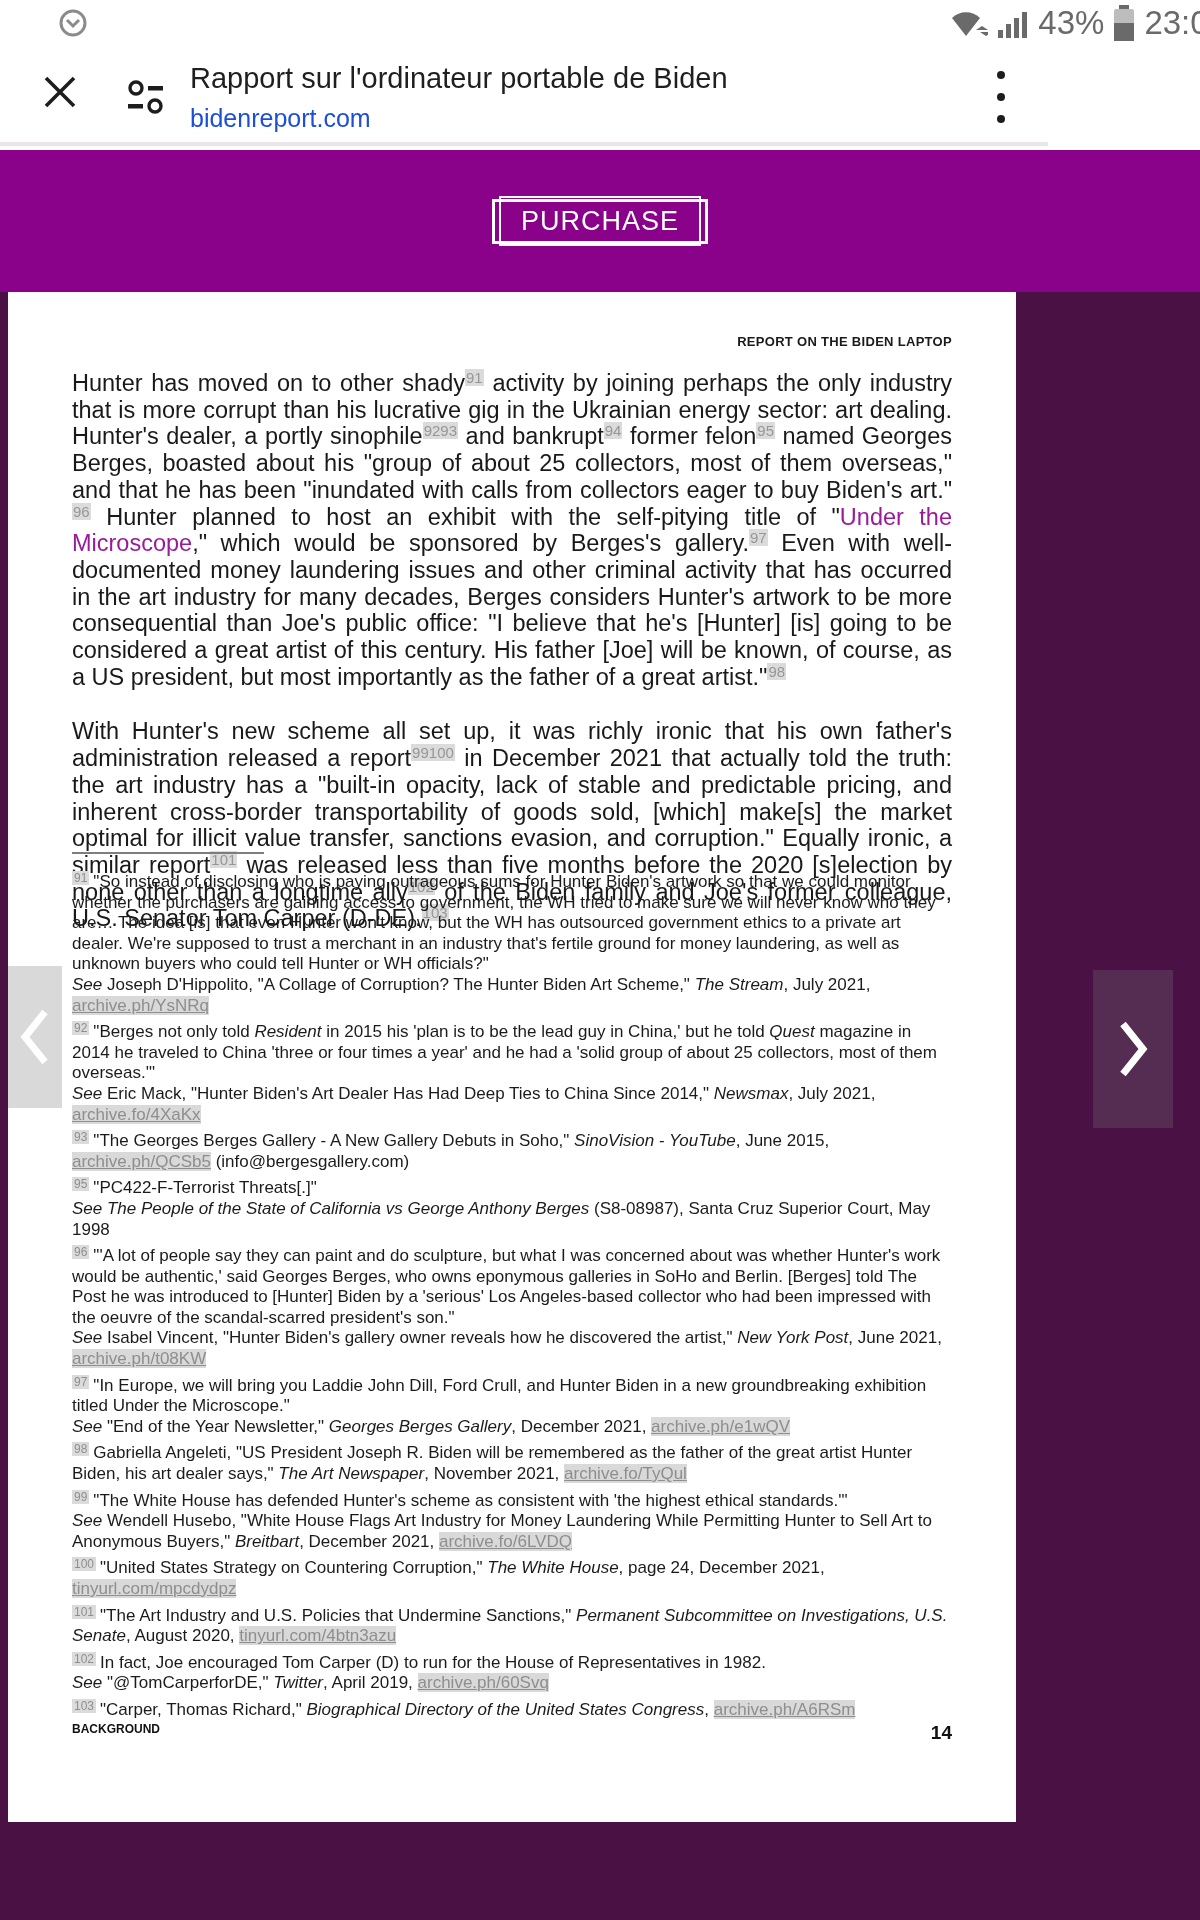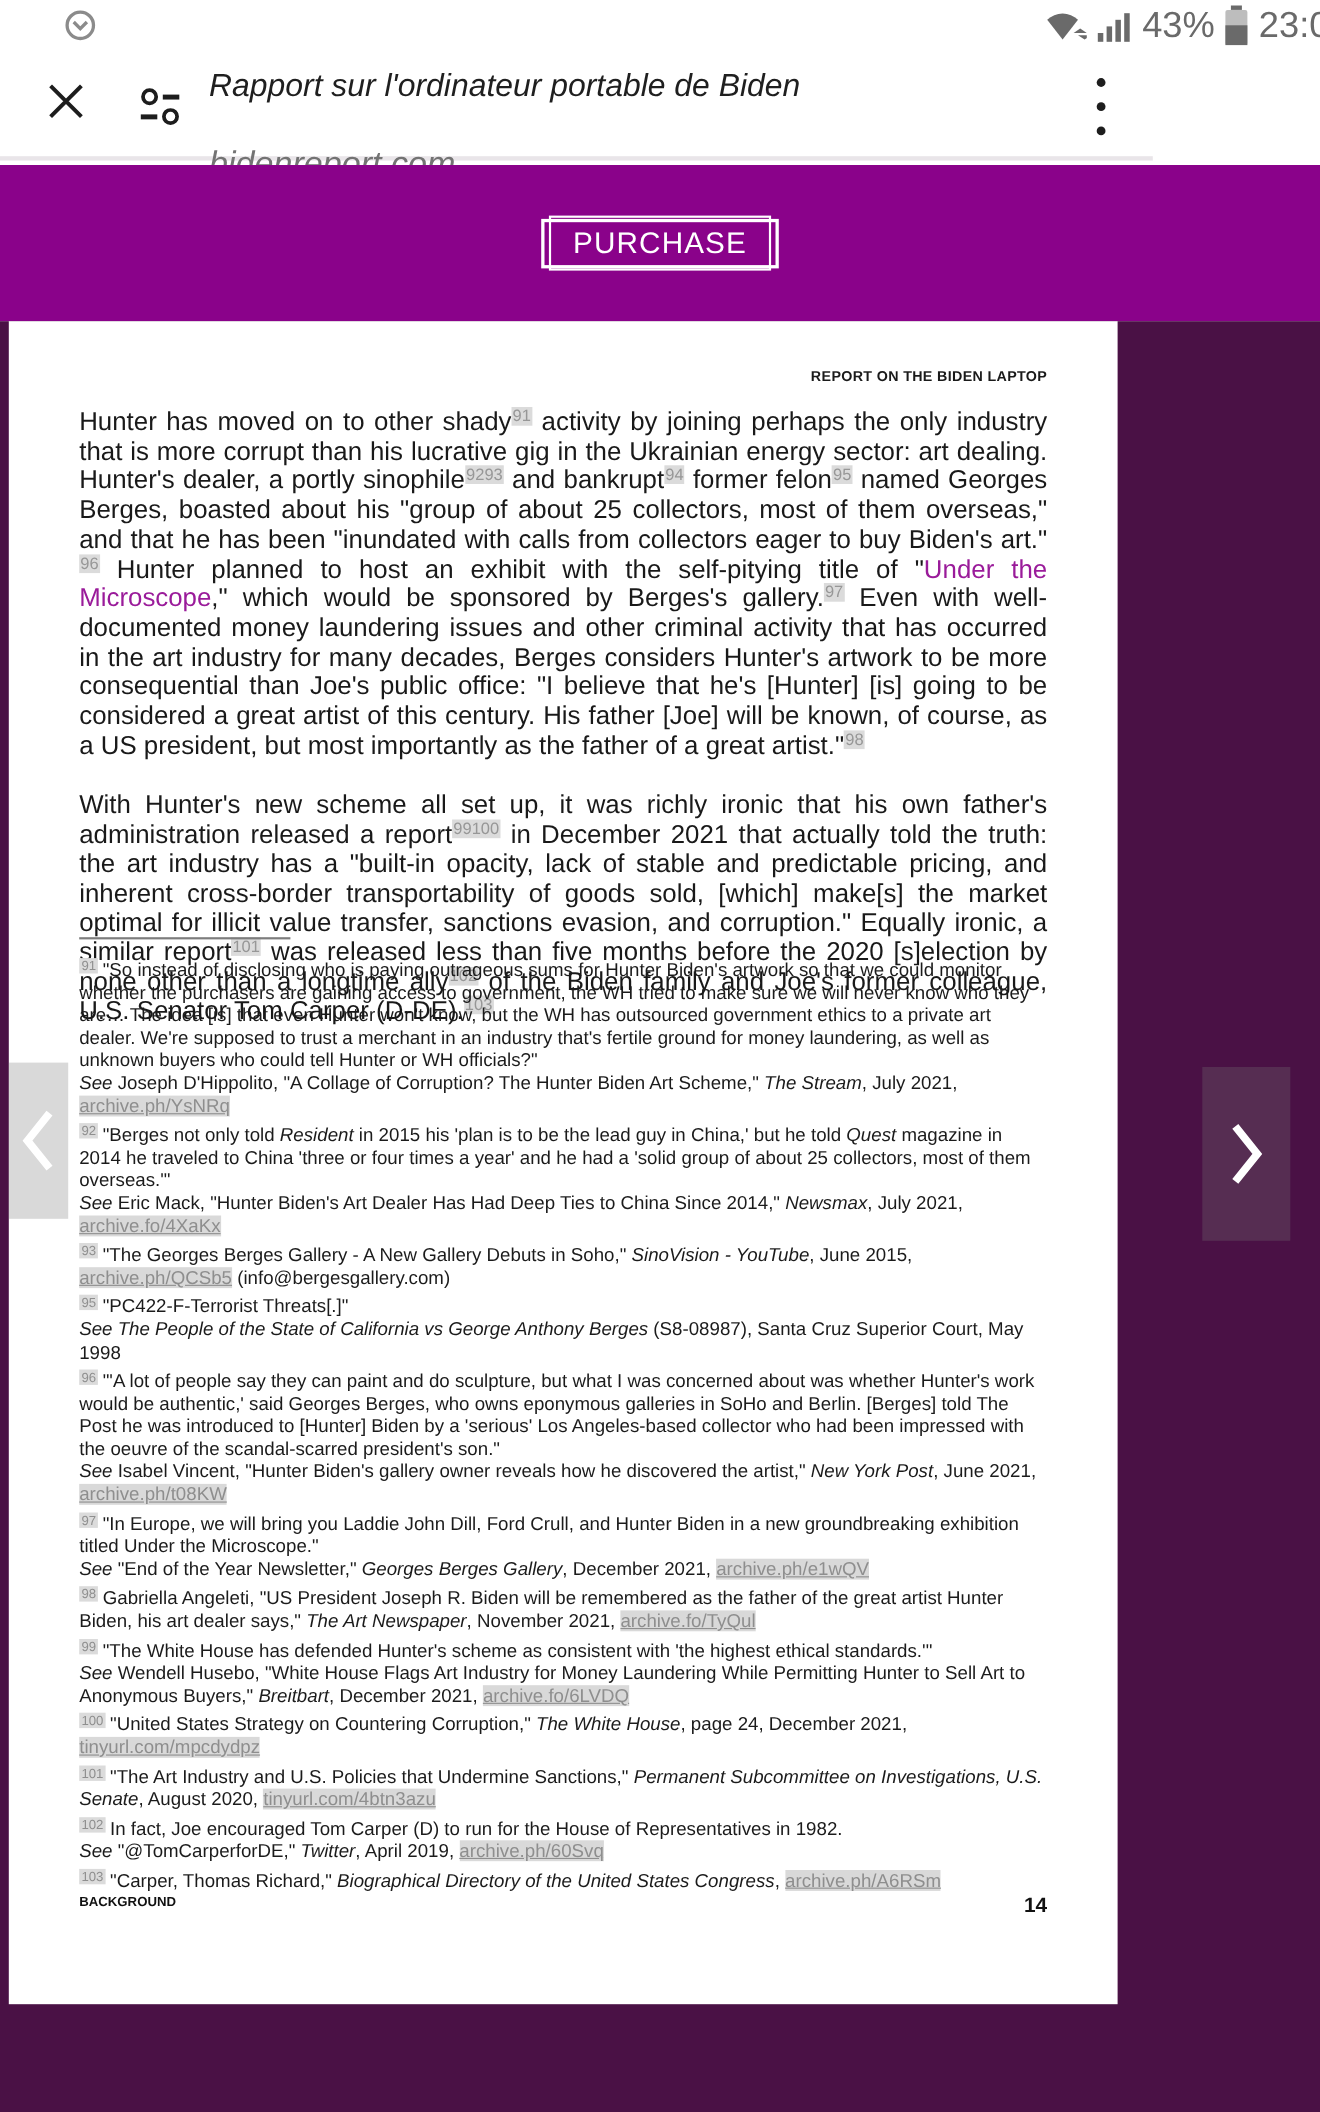--- a/index.html
+++ b/index.html
@@ -8,25 +8,25 @@
     background:#ffffff;font-family:"Liberation Sans",sans-serif;
     -webkit-font-smoothing:antialiased;
   }
   
   .status-bar{position:absolute;top:0;left:0;width:1200px;height:46px;background:#fff;margin-left:41px;}
   .notif-icon{position:absolute;left:16px;top:7px;}
   .status-right{position:absolute;right:14px;top:0;height:46px;display:flex;align-items:center;gap:8px;
     color:#6a6a6a;font-size:33px;}
   .status-right svg{display:block;}
   
-  .toolbar{position:absolute;top:46px;left:0;width:1048px;height:100px;background:#fff;border-bottom:4px solid #e9e5e9;box-sizing:border-box;font-style:italic;}
+  .toolbar{position:absolute;top:46px;left:0;width:1048px;height:100px;background:#fff;border-bottom:4px solid #e9e5e9;box-sizing:border-box;}
   .close-btn{position:absolute;left:40px;top:26px;width:40px;height:40px;cursor:pointer;}
   .tune-btn{position:absolute;left:124px;top:30px;width:44px;height:44px;}
   .tb-title{position:absolute;left:190px;top:16px;font-size:29px;color:#1f1f1f;white-space:nowrap;}
-  .tb-url{position:absolute;left:190px;top:58px;font-size:31px;color:#737373;white-space:nowrap;margin-top:27px;}
+  .tb-url{position:absolute;left:190px;top:58px;font-size:25px;color:#1d4ed8;white-space:nowrap;}
   .menu-btn{position:absolute;right:42px;top:25px;width:10px;height:52px;display:flex;flex-direction:column;justify-content:space-between;align-items:center;}
   .menu-btn i{width:8px;height:8px;border-radius:50%;background:#1d1d1d;}
   
   .banner{position:absolute;top:150px;left:0;width:1200px;height:142px;background:#8a028a;display:flex;align-items:center;justify-content:center;}
   .purchase-outer{border:3px solid #fff;padding:4px;display:inline-block;}
   .purchase-inner{border:2px solid #fff;padding:8px 20px;color:#fff;font-size:27px;letter-spacing:1px;}
   
   .backdrop{position:absolute;top:292px;left:0;width:1200px;height:1628px;background:#4a1145;}
   .page{position:absolute;top:292px;left:8px;width:1008px;height:1530px;background:#ffffff;}
   

